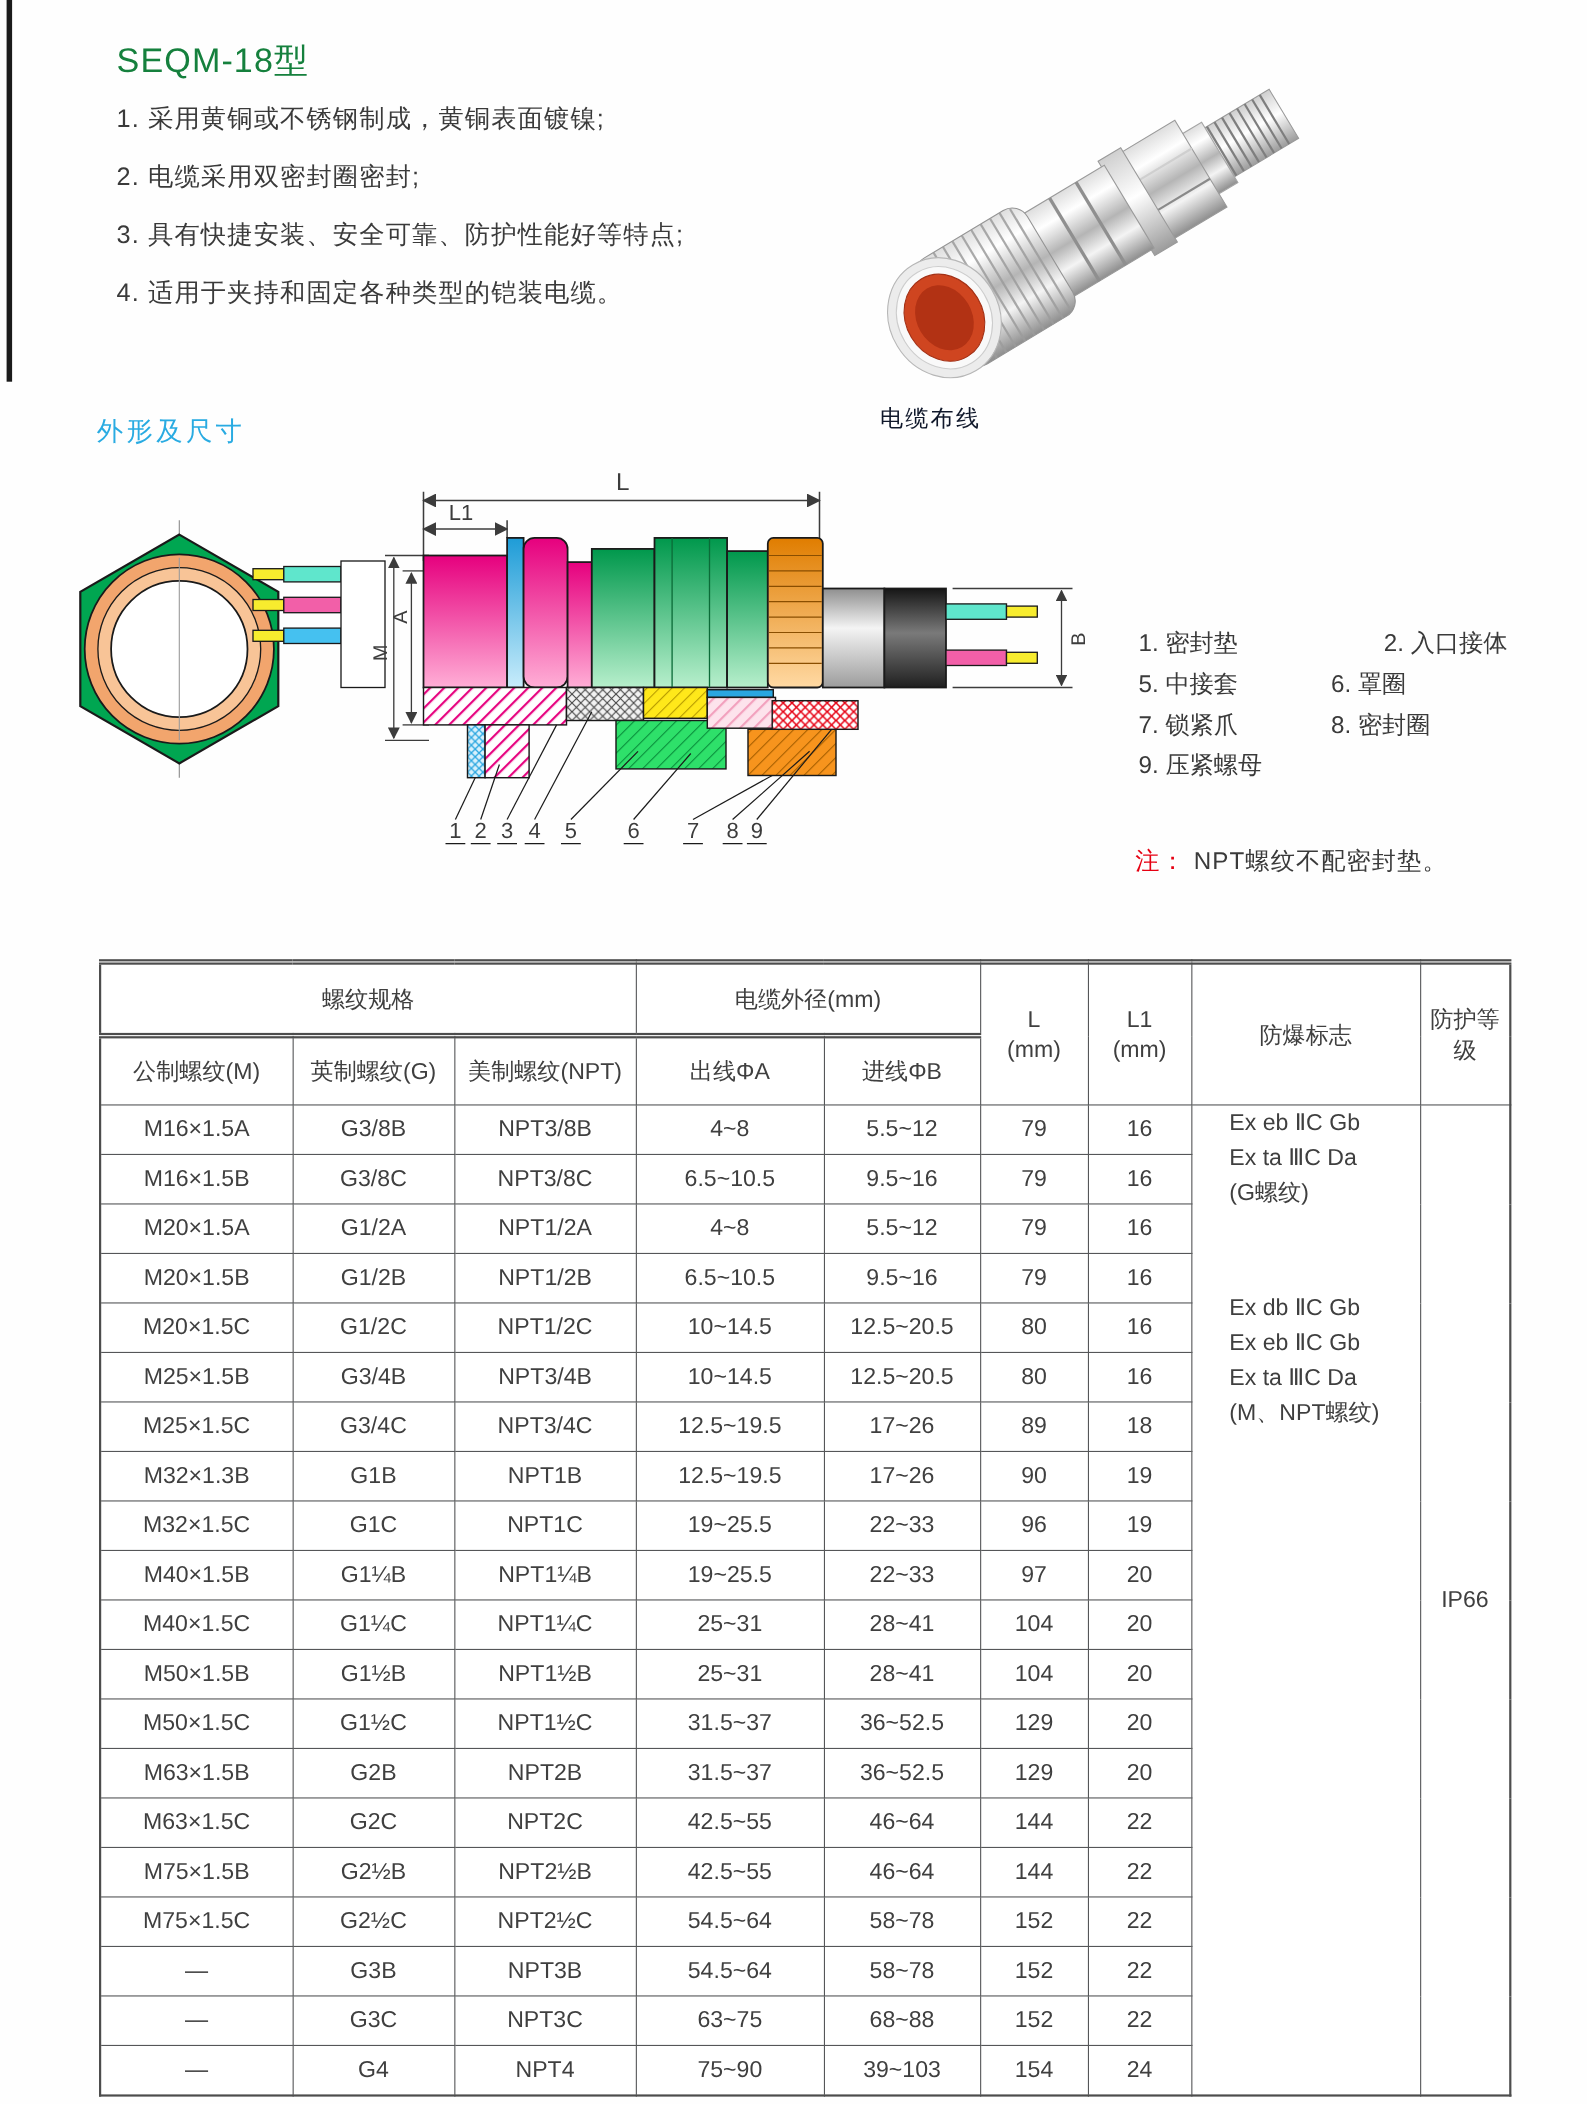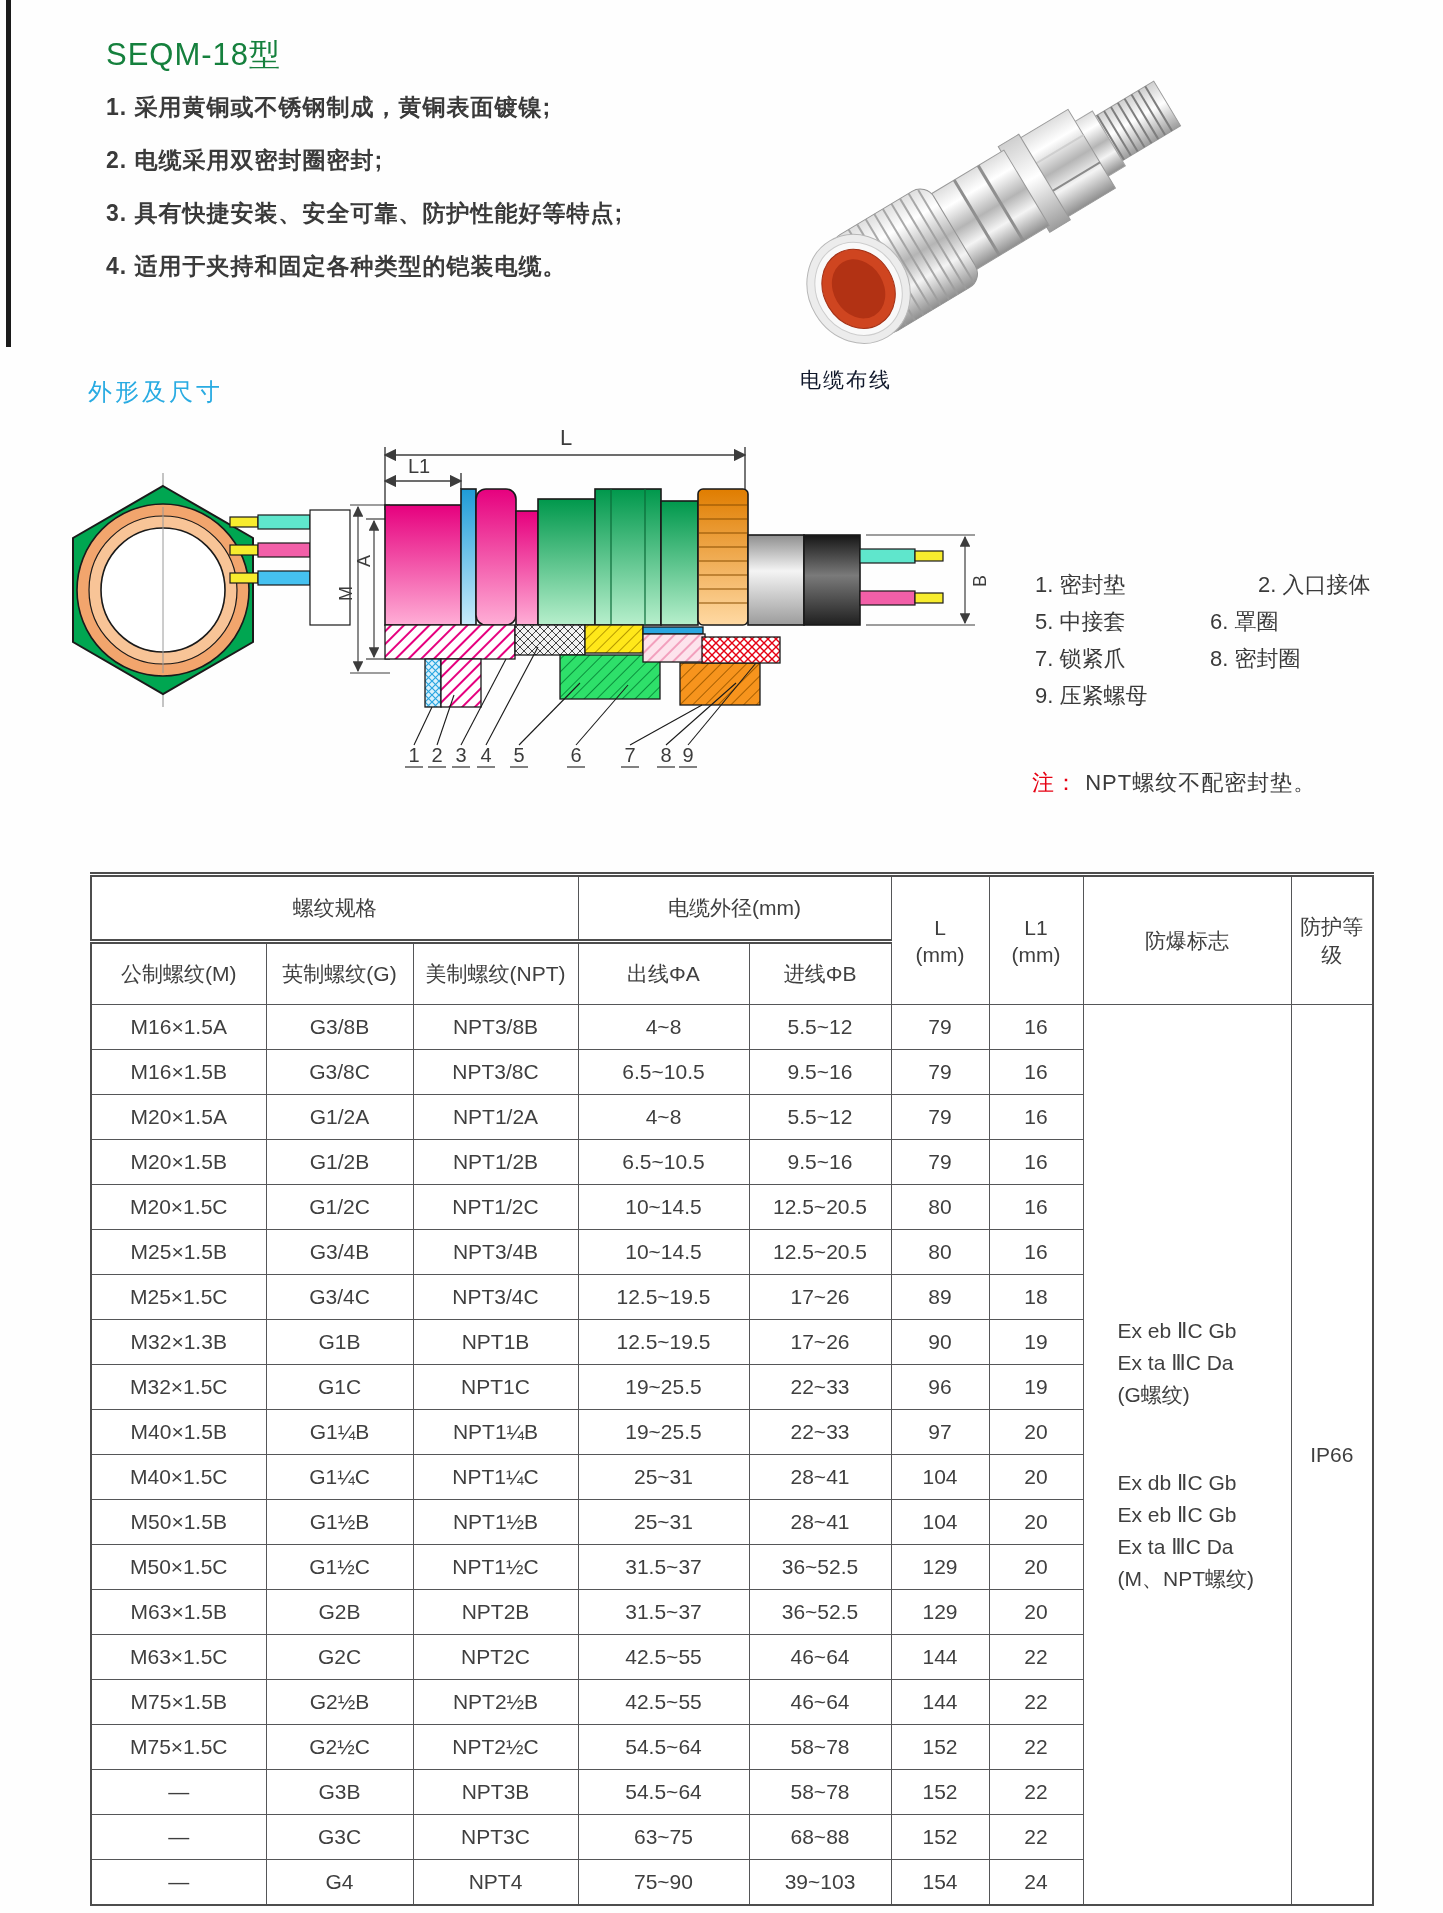--- a/index.html
+++ b/index.html
@@ -1,21 +1,21 @@
 <!DOCTYPE html>
 <html><head>
 <meta charset="utf-8">
 <style>
   html,body{margin:0;padding:0;background:#ffffff;}
   body{font-family:"Liberation Sans","DejaVu Sans",sans-serif;color:#3c3c3c;}
   .page{position:relative;width:1443px;height:1913px;background:#fefefe;overflow:hidden;}
   .edge-mark{position:absolute;left:6px;top:0;width:5px;height:347px;background:#1b1b1b;}
   .title{position:absolute;left:106px;top:34px;font-size:31px;font-weight:normal;color:#15803d;letter-spacing:1px;}
   .features{position:absolute;left:106px;top:92px;width:600px;}
-  .feature-line{font-size:23px;color:#3a3a3a;margin-bottom:22px;letter-spacing:1px;font-weight:bold;}
+  .feature-line{font-size:23px;color:#3a3a3a;margin-bottom:22px;letter-spacing:1px;}
   .photo{position:absolute;left:742px;top:32px;width:452px;height:318px;}
   .photo-caption{position:absolute;left:800px;top:366px;width:170px;text-align:left;font-size:21px;color:#0f172a;letter-spacing:2px;}
   .section-heading{position:absolute;left:88px;top:376px;font-size:24px;font-weight:normal;color:#29abe2;letter-spacing:3px;}
   .diagram{position:absolute;left:40px;top:415px;width:1000px;height:370px;}
   .legend{position:absolute;left:1035px;top:566px;width:385px;}
   .legend-row{display:flex;font-size:22px;line-height:37px;color:#3a3a3a;}
   .legend-col1{width:175px;}
   .legend-col2{flex:1;}
   .legend-row.r1 .legend-col2,.legend-row.r2 .legend-col2{padding-left:48px;}
   .note{position:absolute;left:1032px;top:768px;font-size:22px;color:#3a3a3a;letter-spacing:1px;}
@@ -23,21 +23,21 @@
   .spec-table{position:absolute;left:90px;top:872px;border-collapse:collapse;table-layout:fixed;width:1282px;background:#fff;padding-left:12px;}
   .spec-table th,.spec-table td{border:1.5px solid #555658;text-align:center;vertical-align:middle;
      font-size:21px;font-weight:normal;color:#3f3f3f;padding:0;overflow:hidden;}
   .spec-table{border:2px solid #4d4d4d;border-top:5px double #4d4d4d;}
   .group-row th{height:62px;}
   .group-row th.gspan{border-bottom:5px double #4d4d4d;}
   .sub-row th{height:60px;}
   tbody td{height:44px;}
   .two-line{line-height:27px;}
   .ex-cell{text-align:left !important;}
-  .ex-inner{display:flex;flex-direction:column;justify-content:center;height:100%;padding-left:34px;gap:56px;}
+  .ex-inner{display:flex;flex-direction:column;height:100%;padding-left:34px;gap:72px;}
   .ex-block{line-height:32px;font-size:21px;}
   .ip-cell{font-size:21px;}
   svg text{font-family:"Liberation Sans","DejaVu Sans",sans-serif;}
 </style>
 </head>
 <body>
 
 <div class="page">
 
   <div class="edge-mark"></div>

